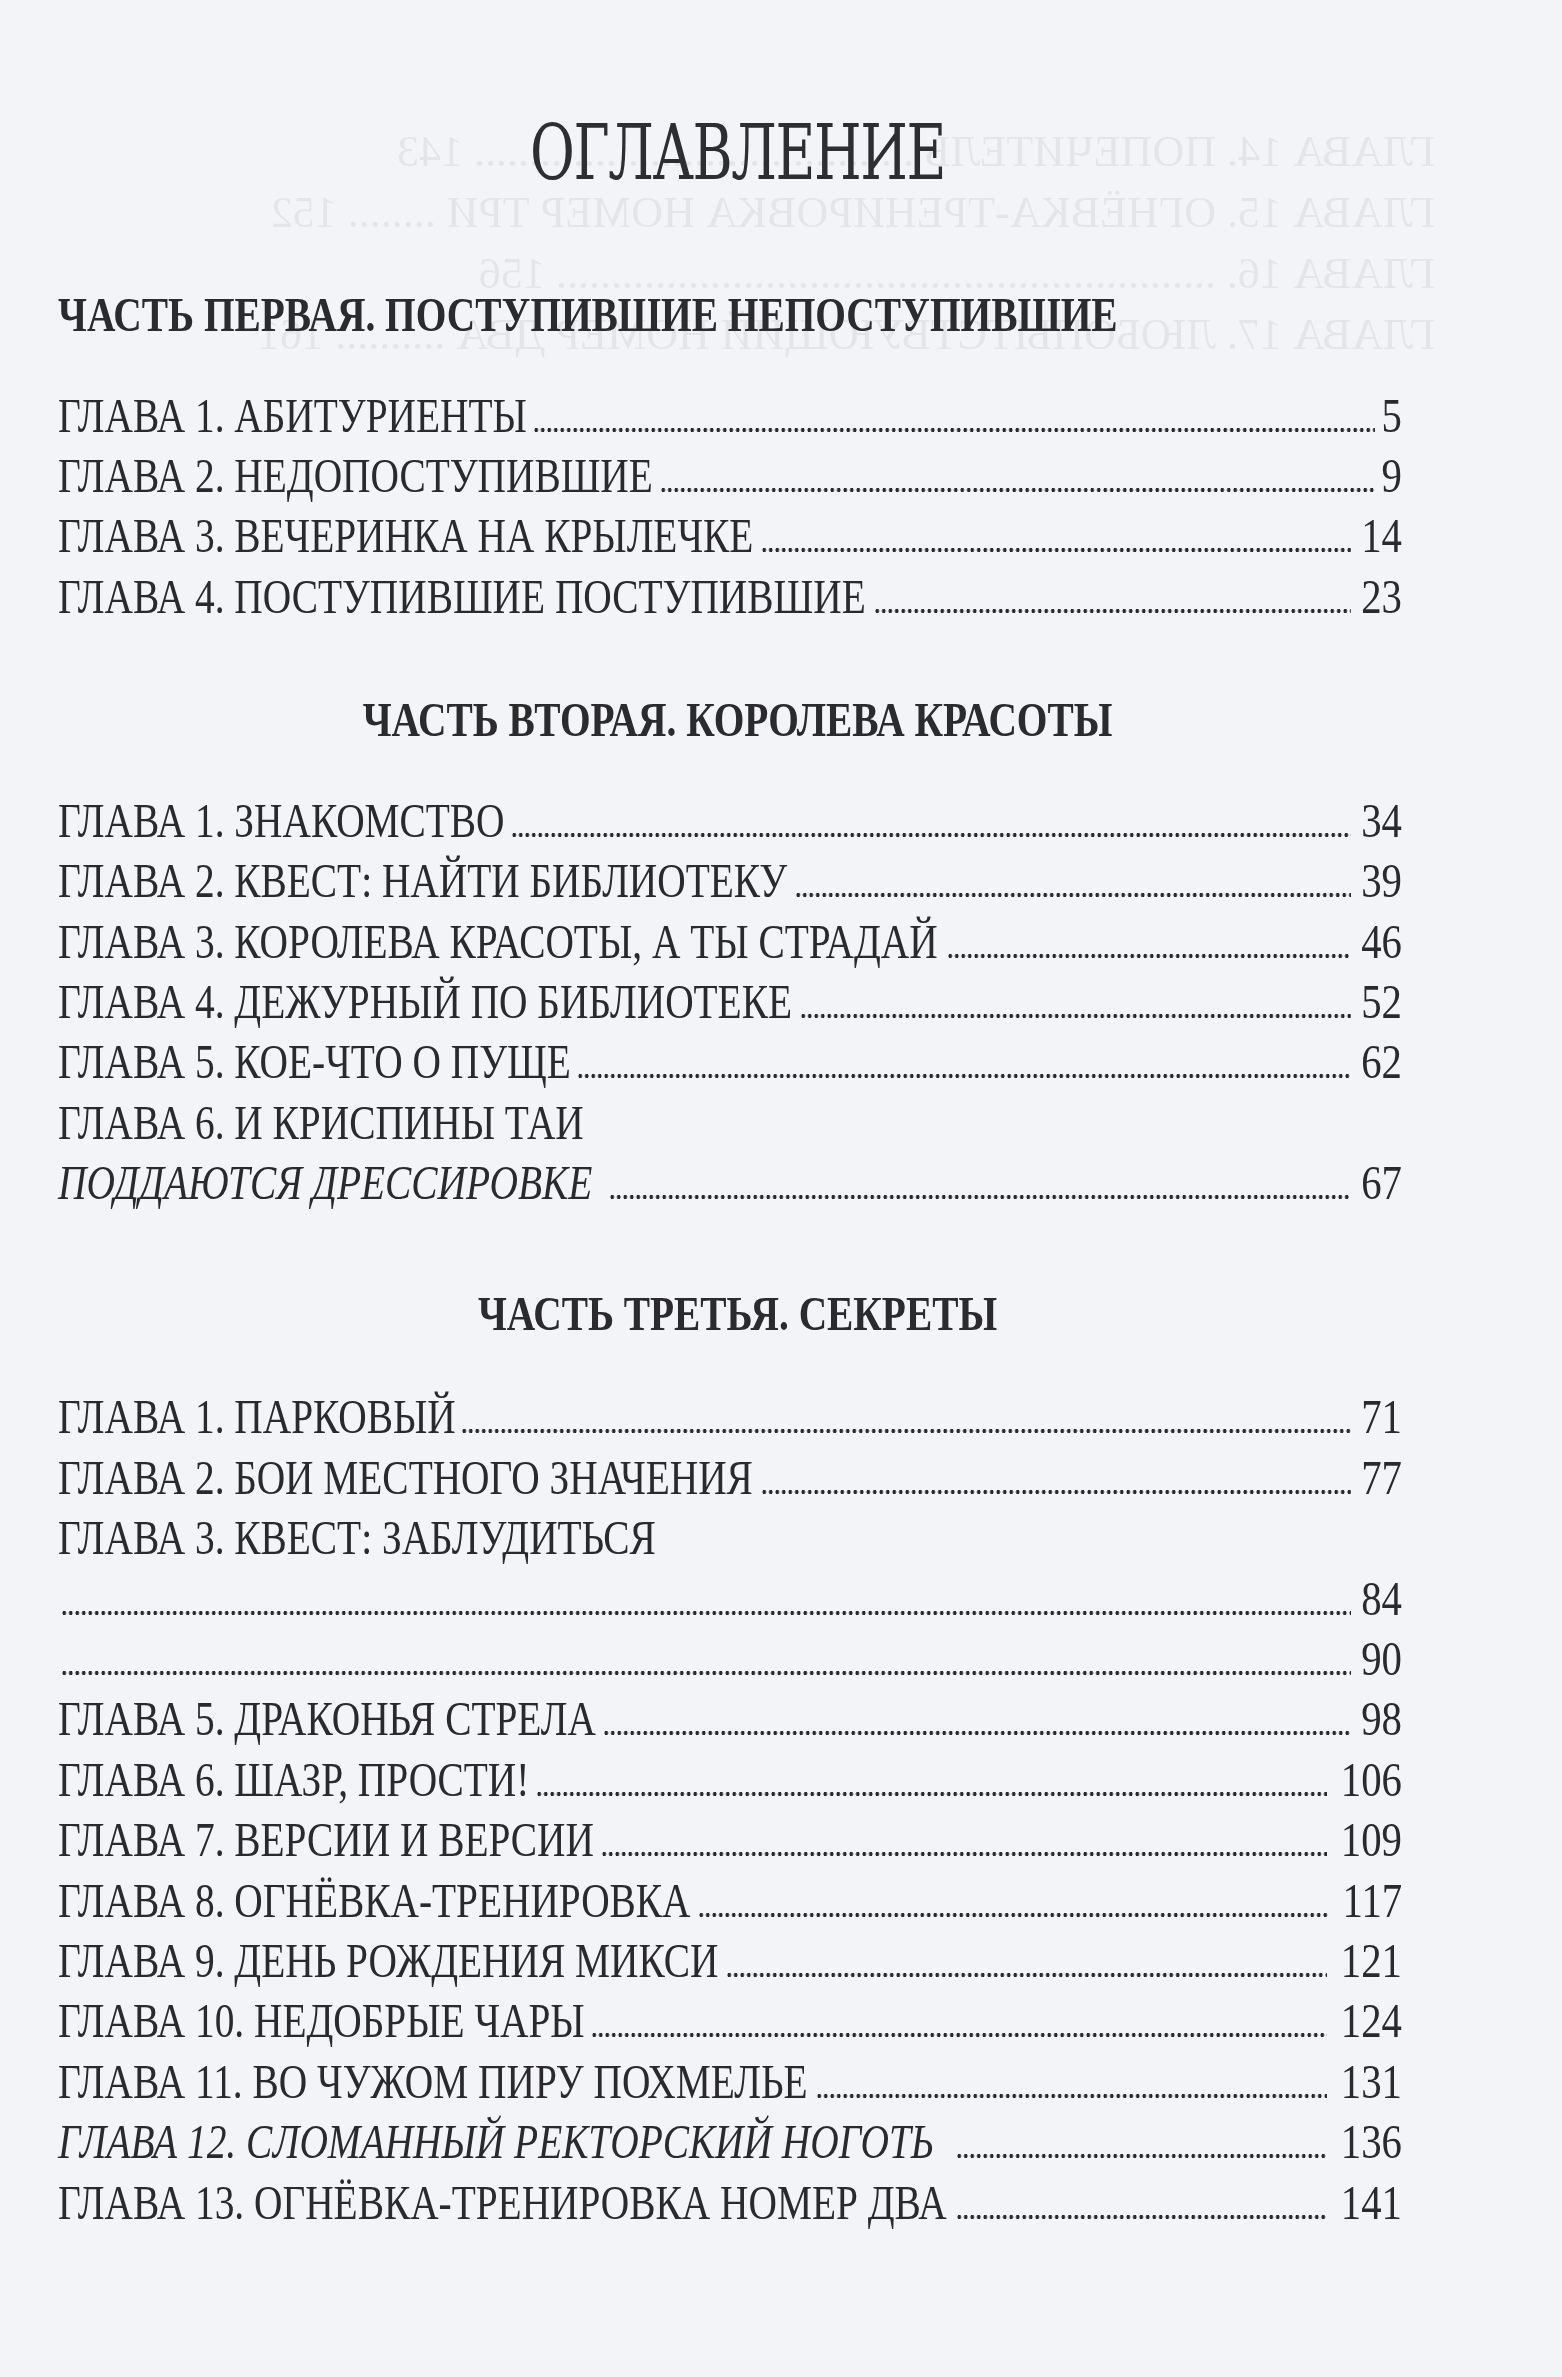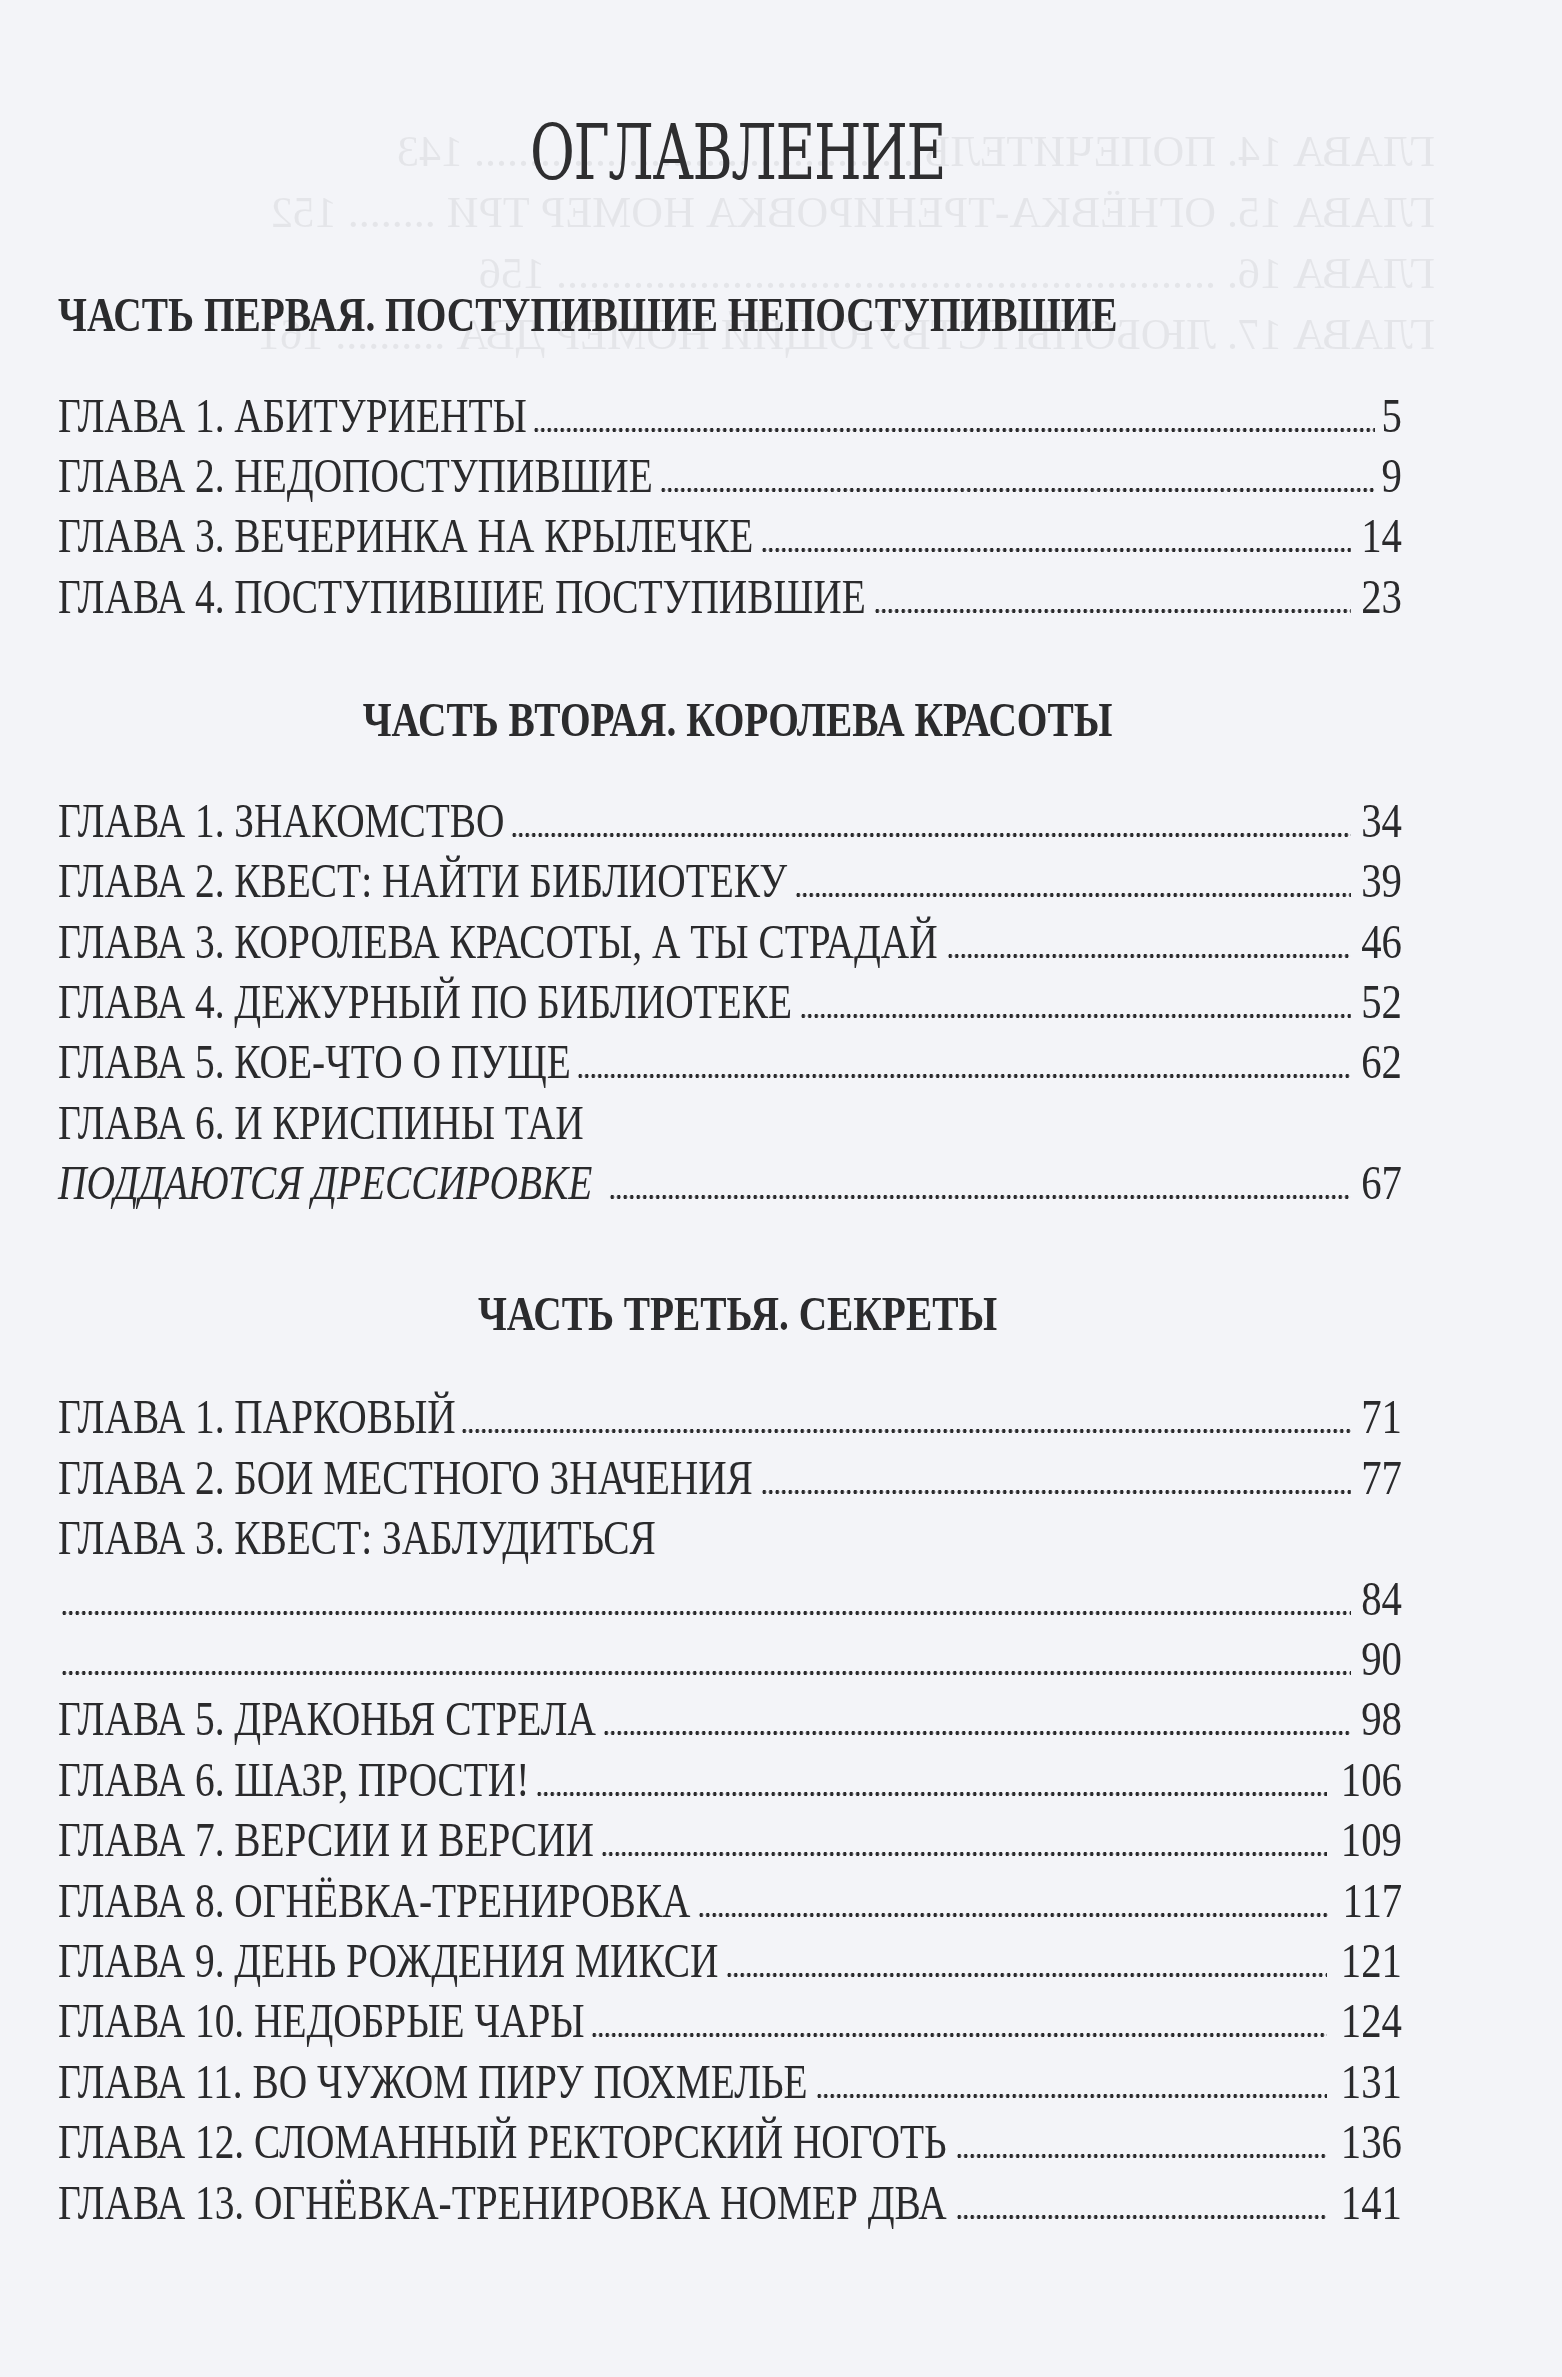--- a/index.html
+++ b/index.html
@@ -228,21 +228,21 @@
     <span class="label-wrap" style="width: 530px;"><span class="label">ГЛАВА 10. НЕДОБРЫЕ ЧАРЫ</span></span>
     <span class="dots"></span>
     <span class="num">124</span>
   </div>
   <div class="toc-line" style="top:2049px">
     <span class="label-wrap" style="width: 755px;"><span class="label">ГЛАВА 11. ВО ЧУЖОМ ПИРУ ПОХМЕЛЬЕ</span></span>
     <span class="dots"></span>
     <span class="num">131</span>
   </div>
   <div class="toc-line" style="top:2109px">
-    <span class="label-wrap" style="width: 895px;"><span class="label">ГЛАВА 12. СЛОМАННЫЙ РЕКТОРСКИЙ НОГОТЬ</span></span>
+    <span class="label-wrap" style="width: 895px; font-style: italic;"><span class="label">ГЛАВА 12. СЛОМАННЫЙ РЕКТОРСКИЙ НОГОТЬ</span></span>
     <span class="dots"></span>
     <span class="num">136</span>
   </div>
   <div class="toc-line" style="top:2170px">
     <span class="label-wrap" style="width: 895px;"><span class="label">ГЛАВА 13. ОГНЁВКА-ТРЕНИРОВКА НОМЕР ДВА</span></span>
     <span class="dots"></span>
     <span class="num">141</span>
   </div>
 
 </div>

